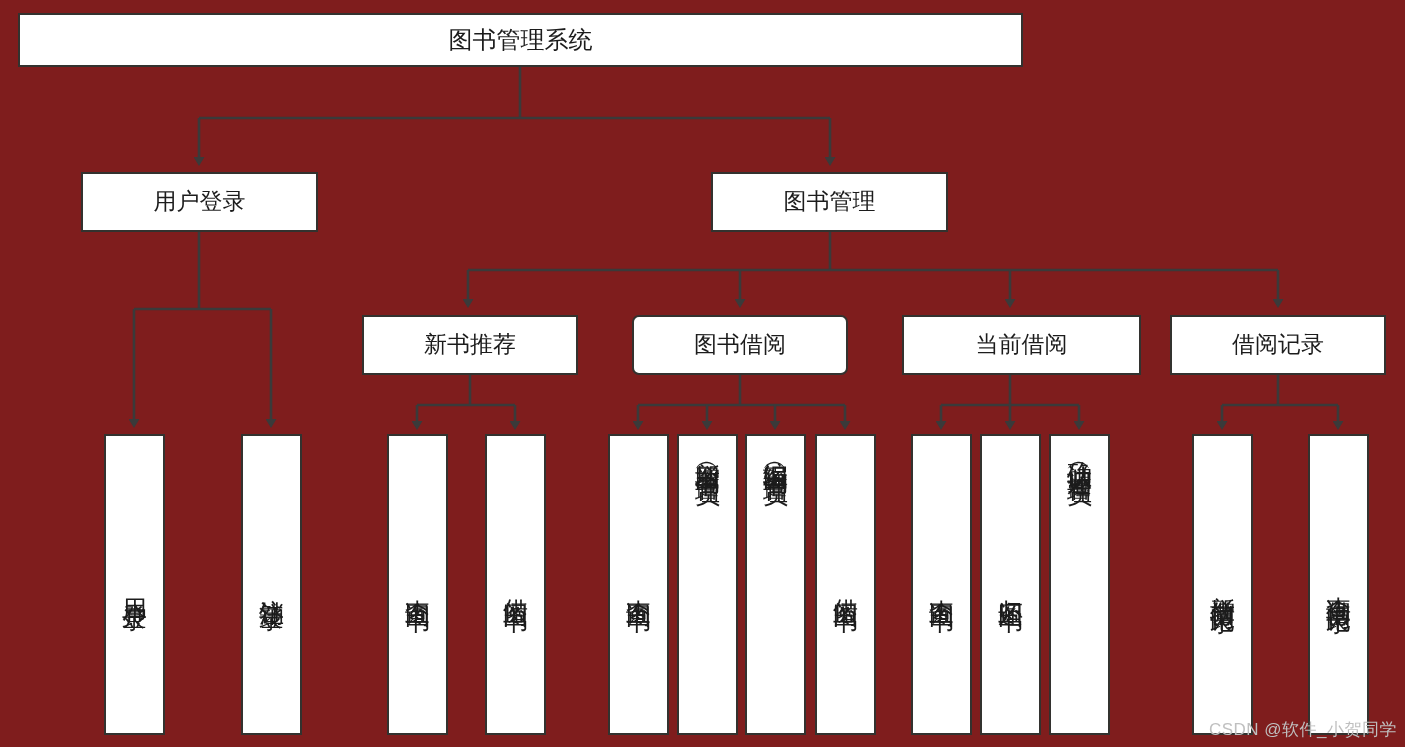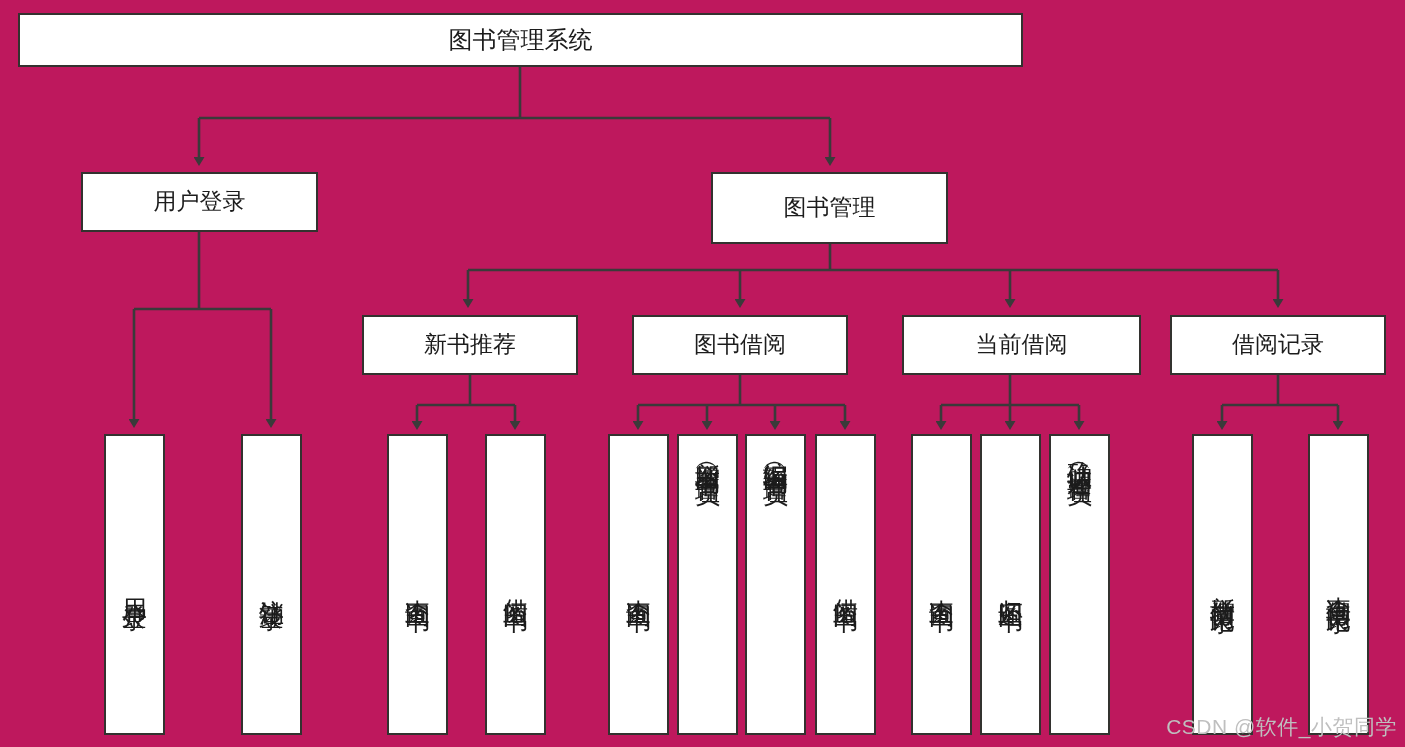--- a/index.html
+++ b/index.html
@@ -8,21 +8,21 @@
     background: #ffffff;
   }
   body {
     font-family: "Liberation Sans", "DejaVu Sans", sans-serif;
     color: #1a1a1a;
   }
   #canvas {
     position: relative;
     width: 1405px;
     height: 747px;
-    background: #be185d;
+    background: #7f1d1d;
     overflow: hidden;
   }
   #edges {
     position: absolute;
     left: 0;
     top: 0;
     width: 1405px;
     height: 747px;
     pointer-events: none;
   }
@@ -60,21 +60,21 @@
     line-height: 1;
   }
   .node-v.center-v {
     align-items: center;
     padding-top: 0;
   }
   #watermark {
     position: absolute;
     right: 8px;
     bottom: 6px;
-    font-size: 21px;
+    font-size: 17px;
     color: #bfbfbf;
     letter-spacing: 0.5px;
     z-index: 5;
     white-space: nowrap;
   }
 </style>
 </head>
 <body>
 
 <div id="canvas">
@@ -129,28 +129,28 @@
     </g>
   </svg>
 
   <div class="node node-h node-root" style="left:18px; top:13px; width:1005px; height:54px;">
     <span class="label">图书管理系统</span>
   </div>
 
   <div class="node node-h" style="left:81px; top:172px; width:237px; height:60px;">
     <span class="label">用户登录</span>
   </div>
-  <div class="node node-h" style="left:711px; top:172px; width:237px; height:72px;">
+  <div class="node node-h" style="left:711px; top:172px; width:237px; height:60px;">
     <span class="label">图书管理</span>
   </div>
 
   <div class="node node-h" style="left:362px; top:315px; width:216px; height:60px;">
     <span class="label">新书推荐</span>
   </div>
-  <div class="node node-h" style="left:632px; top:315px; width:216px; height:60px;">
+  <div class="node node-h" style="left:632px; top:315px; width:216px; height:60px;border-radius:7px;">
     <span class="label">图书借阅</span>
   </div>
   <div class="node node-h" style="left:902px; top:315px; width:239px; height:60px;">
     <span class="label">当前借阅</span>
   </div>
   <div class="node node-h" style="left:1170px; top:315px; width:216px; height:60px;justify-content:center;">
     <span class="label">借阅记录</span>
   </div>
 
   <div class="node node-v center-v" style="left:104px; top:434px; width:61px; height:301px;">

